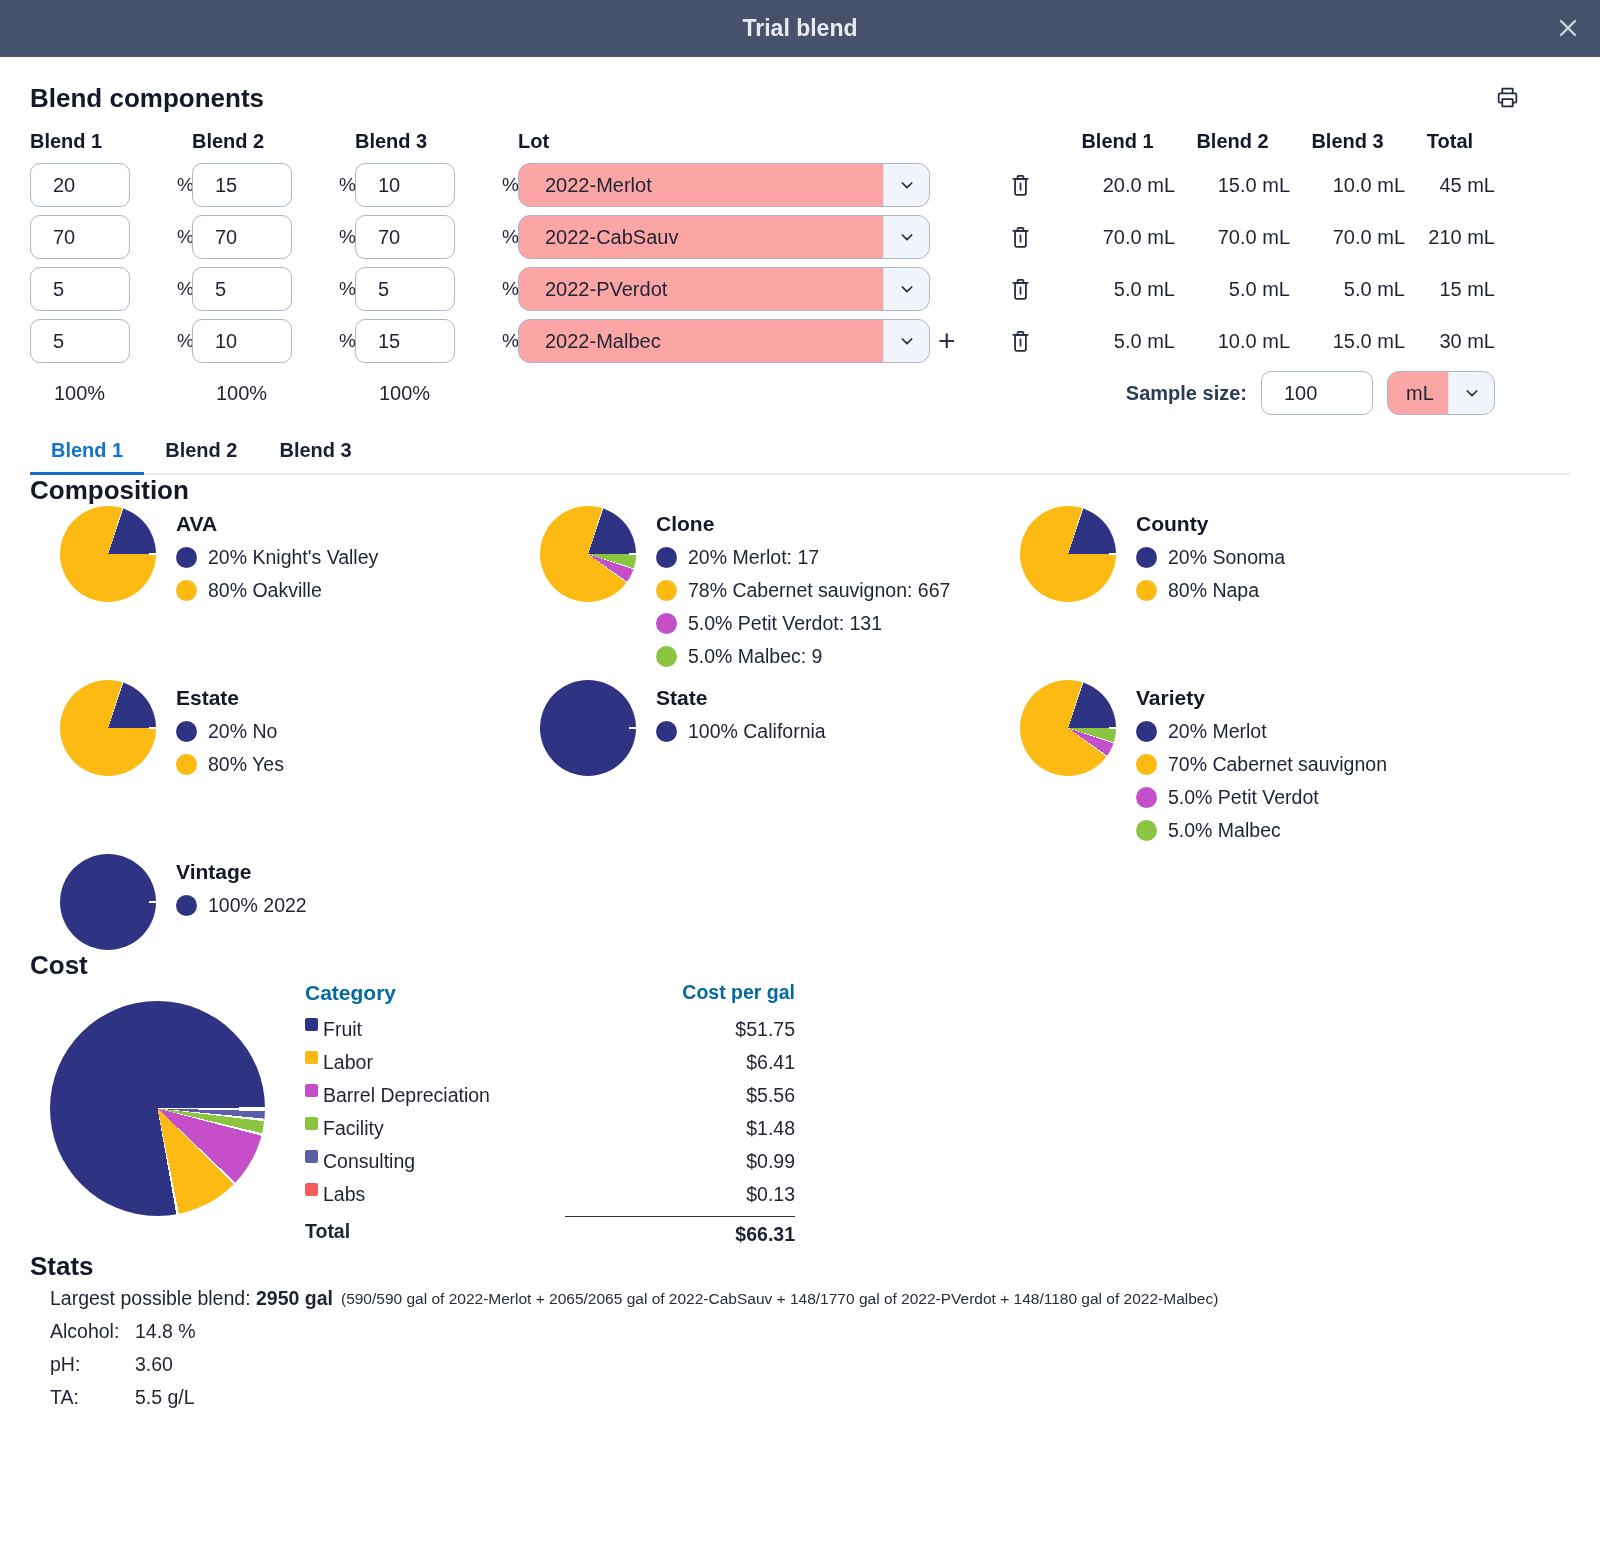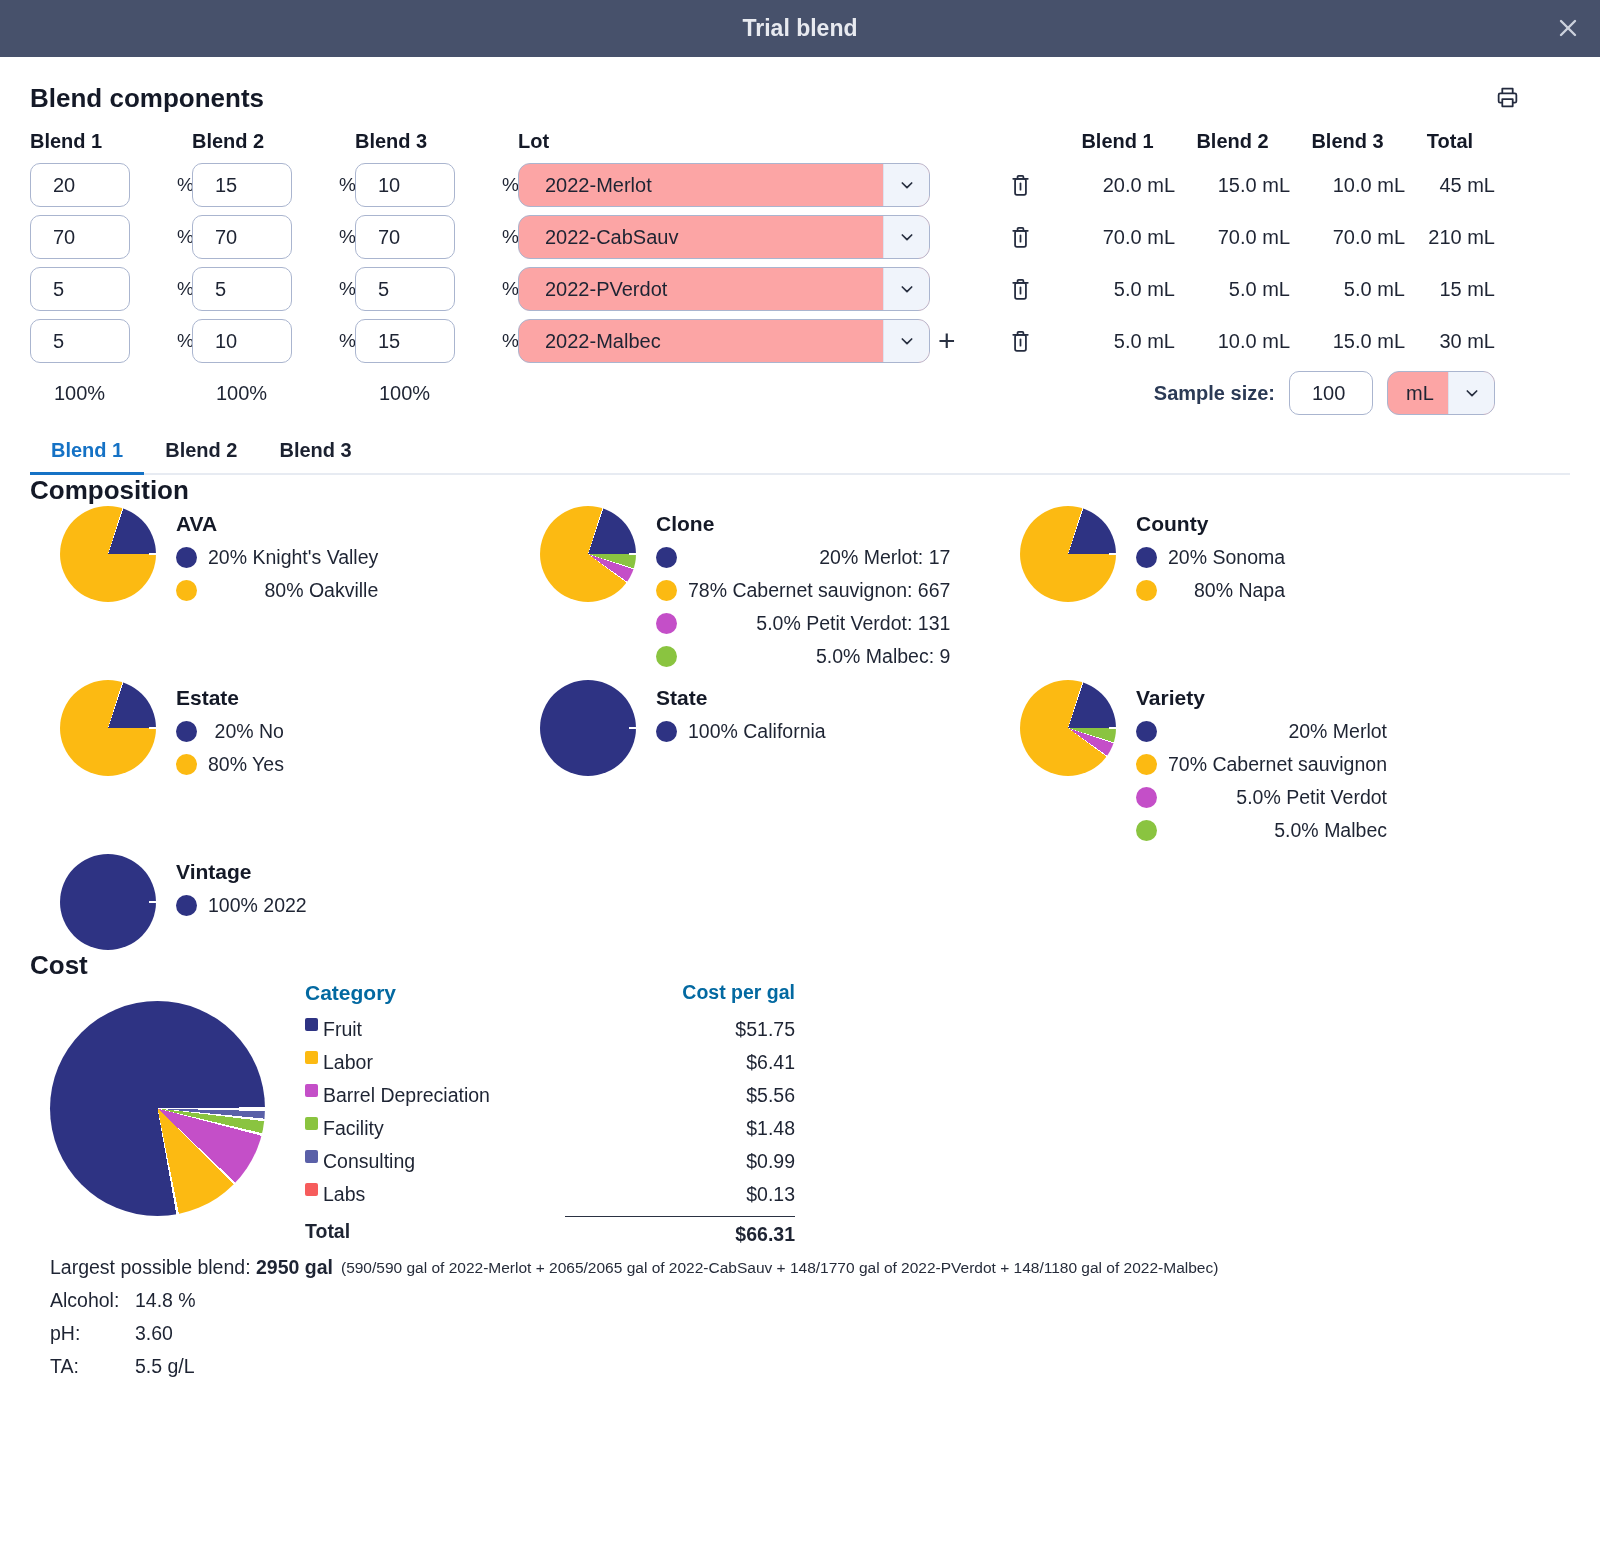--- a/index.html
+++ b/index.html
@@ -37,40 +37,40 @@
   .sel .txt { flex:1; display:flex; align-items:center; padding-left:26px; font-size:20px; color:#1e2433; }
   .sel .chev { width:46px; display:flex; align-items:center; justify-content:center; background:#f0f4fb; border-left:1px solid #dde3f0; }
   .lot-sel { width:412px; }
   .plus-btn { background:none; border:none; font-size:30px; font-weight:300; color:#2a3142; cursor:pointer; padding:0 8px; line-height:1; }
   .trash-btn { background:none; border:none; cursor:pointer; padding:4px; display:flex; align-items:center; justify-content:center; margin:0 auto; }
   .ml { text-align:right; font-size:20px; }
   .totals-row { margin-top:6px; height:44px; }
   .coltotal { font-size:20px; padding-left:24px; }
   .sample-wrap { grid-column:5 / 11; display:flex; align-items:center; justify-content:flex-end; gap:14px; }
   .sample-label { font-size:20px; font-weight:700; color:#2b3a55; }
-  .sample-in { width:84px; }
+  .sample-in { width:112px; }
   .unit-sel { width:108px; }
   .unit-sel .txt { padding-left:18px; }
 
   
   .tabs { margin-top:18px; border-bottom:2px solid #e7ebf2; display:flex; }
   .tab { background:none; border:none; font-family:inherit; font-size:20px; font-weight:700; color:#1b2130;
          padding:6px 21px 10px; margin-bottom:-2px; border-bottom:3px solid transparent; cursor:pointer; }
   .tab.active { color:#1572c5; border-bottom-color:#1572c5; }
 
   
   .comp-section-head { margin:28px 0 14px 20px; }
   .pie-grid { display:grid; grid-template-columns:repeat(3,480px); row-gap:7px; margin-left:30px; }
   .pie-card { display:flex; gap:20px; align-items:flex-start; }
   .pie { border-radius:50%; flex-shrink:0; }
   .pie-sm { width:96px; height:96px; }
   .pie-lg { width:215px; height:215px; }
   .pie-info { padding-top:6px; }
   .pie-title { font-size:21px; font-weight:700; color:#141927; margin-bottom:5px; }
-  .leg-item { display:flex; align-items:center; gap:11px; height:33px;justify-content:space-between; }
+  .leg-item { display:flex; align-items:center; gap:11px; height:33px; }
   .leg-dot { width:21px; height:21px; border-radius:50%; flex-shrink:0; }
   .leg-txt { font-size:19.5px; }
 
   
   .cost-wrap { display:flex; gap:40px; margin-left:20px; align-items:flex-start; }
   .cost-pie-box { padding-top:20px; }
   .cost-table { width:490px; }
   .cost-thead { display:flex; justify-content:space-between; margin-bottom:8px; }
   .cost-th { font-size:21px; font-weight:700; color:#0369a1; }
   .cost-row { display:flex; justify-content:space-between; align-items:center; height:33px; }
@@ -486,20 +486,21 @@
         </div>
       <div class="cost-row cost-total-row">
           <span class="cost-cat">
             <span class="cost-label">Total</span>
           </span>
           <span class="cost-val">$66.31</span>
         </div>
     </div>
   </div>
 
+  <h2 class="sec stats-head">Stats</h2>
   <div class="stat-line">
     <span>Largest possible blend:</span>&nbsp;<span class="stat-bold">2950 gal</span><span class="stat-detail">(590/590 gal of 2022-Merlot + 2065/2065 gal of 2022-CabSauv + 148/1770 gal of 2022-PVerdot + 148/1180 gal of 2022-Malbec)</span>
   </div>
   <div class="stat-line">
     <span class="stat-label">Alcohol:</span>
       <span>14.8 %</span>
   </div>
   <div class="stat-line">
     <span class="stat-label">pH:</span>
       <span>3.60</span>

